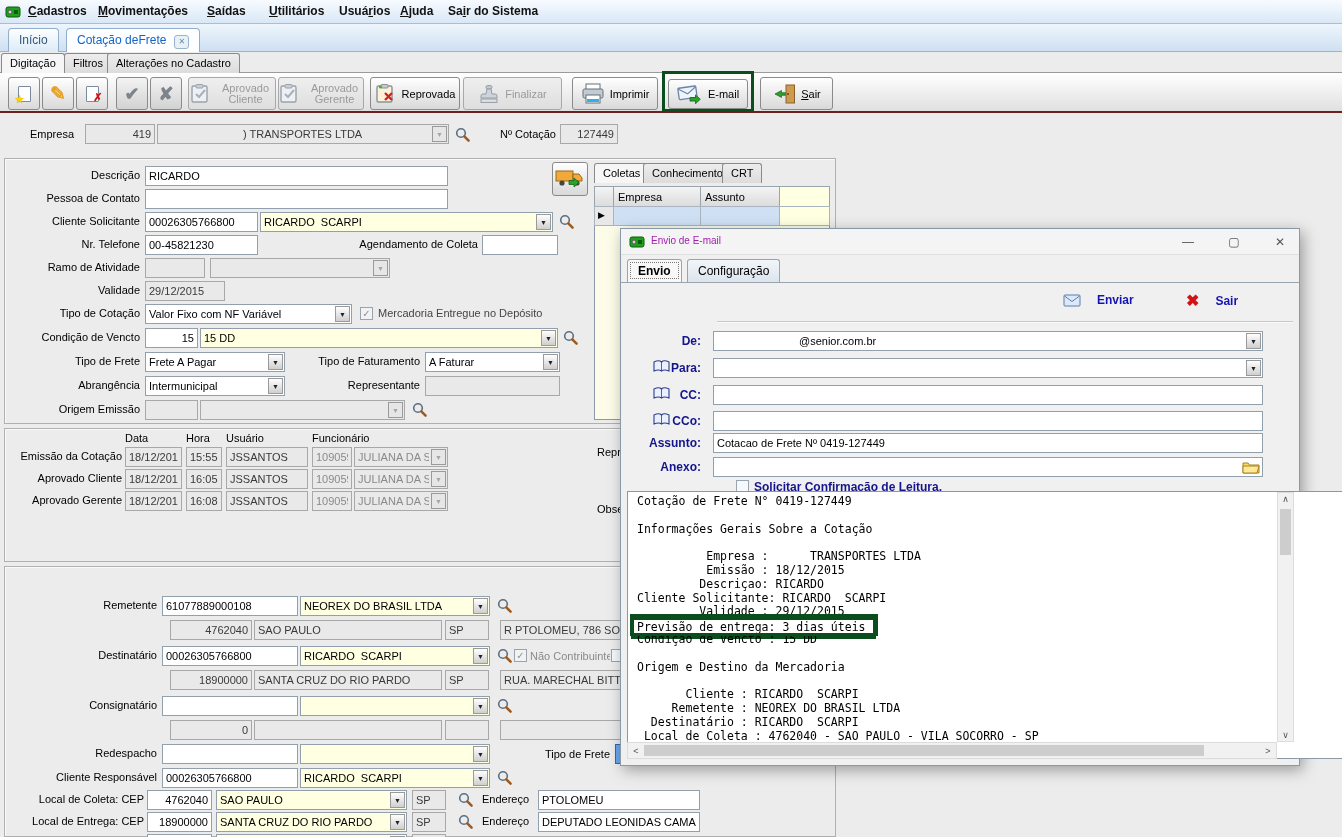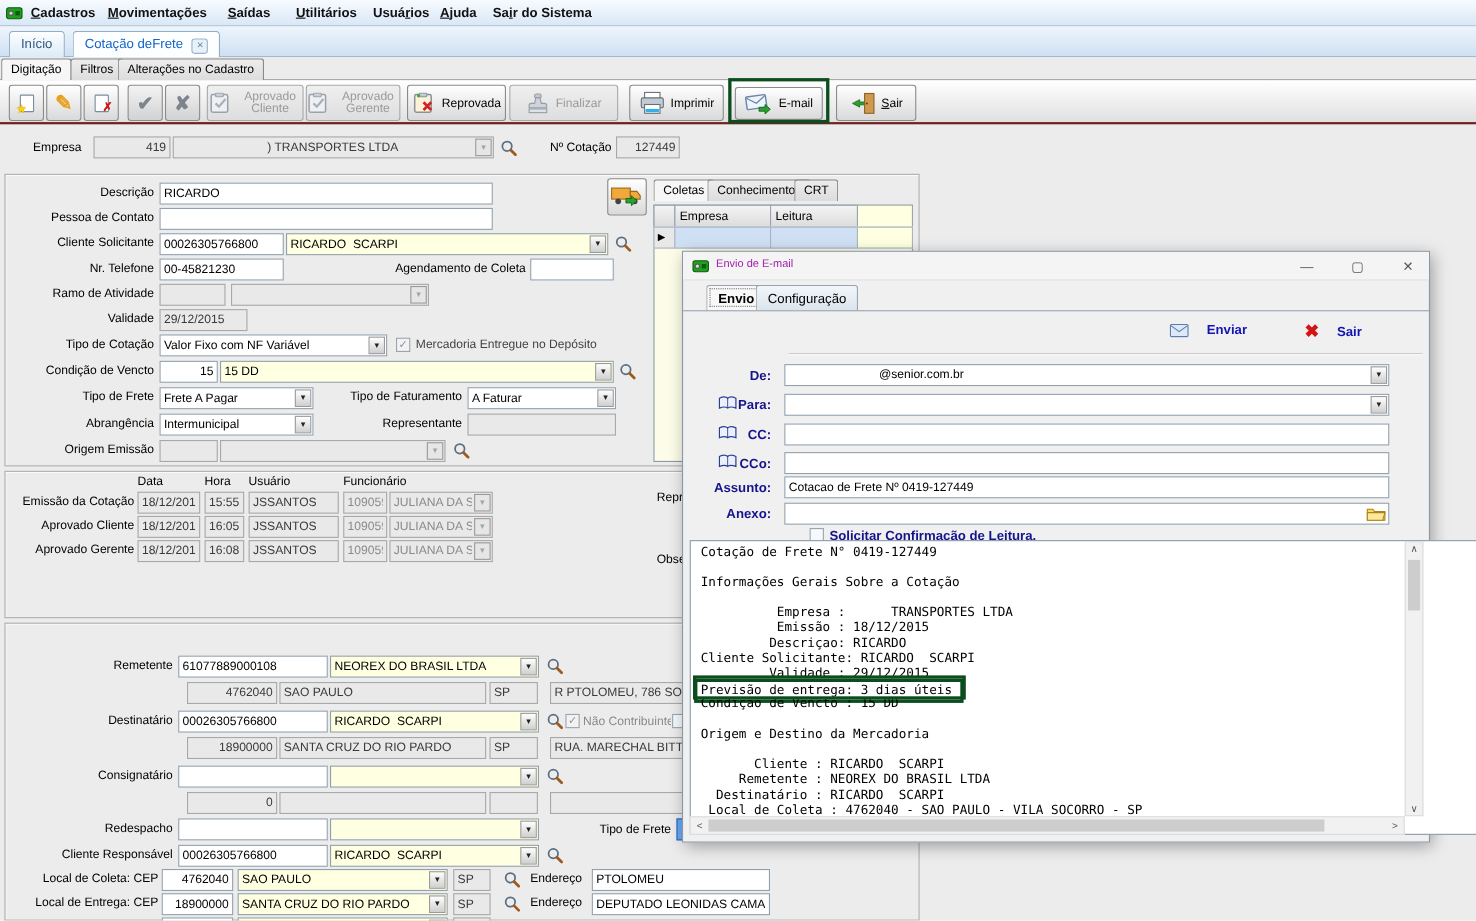--- a/index.html
+++ b/index.html
@@ -63,21 +63,21 @@
   .gridhead { position:absolute; height:21px; background:linear-gradient(#f4f4f4,#dcdcdc); border:1px solid #9aa4ae;
               padding:4px 0 0 4px; font-size:11px; }
   .gridcell { position:absolute; height:20px; border:1px solid #aab4be; padding:3px 0 0 4px; }
   
   #dlg { position:absolute; left:620px; top:228px; width:680px; height:538px; background:#f0f0f0;
          border:1px solid #8a99a8; box-shadow:3px 4px 14px rgba(0,0,0,.35); }
   #dlg-title { position:absolute; left:0; top:0; width:678px; height:26px; background:#f4f4f4; border-bottom:1px solid #e0e0e0; }
   .dlg-ctl { position:absolute; top:2px; width:34px; height:22px; text-align:center; font-size:12px; color:#555; line-height:22px; }
   .dtab { position:absolute; top:30px; height:23px; border:1px solid #9aa4ae; border-bottom:none; border-radius:3px 3px 0 0;
           padding:4px 10px 0 10px; font-size:12px; font-weight:bold; }
-  .dtab.active { background:#f8f8f8; outline:1px dotted #777; outline-offset:-4px;margin-left:15px; }
+  .dtab.active { background:#f8f8f8; outline:1px dotted #777; outline-offset:-4px; }
   .dtab.inactive { background:linear-gradient(#f2f6fa,#dce4ec); font-weight:normal; }
   .dlbl { position:absolute; font-size:12px; font-weight:bold; color:#14148c; text-align:right; white-space:nowrap; }
   .dlink { position:absolute; font-size:12px; font-weight:bold; color:#1414b4; display:flex; align-items:center; gap:16px; }
   #dlg-body { position:absolute; left:6px; top:262px; width:788px; height:268px; background:#fff; border:1px solid #8a99a8;
               font-family:"DejaVu Sans Mono", monospace; font-size:11.5px; overflow:hidden; }
   .bodyline { position:relative; white-space:pre; line-height:13.8px; height:13.8px; padding-left:9px; }
   .boxedline span { display:inline-block; border:3px solid #0b4d1d; margin-left:-6px; padding:0 8px 1px 3px; line-height:15px; margin-top:-2px; }
   .sbar { position:absolute; background:#f1f1f1; border:1px solid #dcdcdc; }
   .sarrow { position:absolute; color:#555; font-size:9px; text-align:center; }
   .sthumb { position:absolute; background:#cdcdcd; }
@@ -302,21 +302,21 @@
         </svg>
       </span>
   </div>
   <span class="stab active" style="left:594px;top:163px">Coletas</span>
   <span class="stab" style="left:643px;top:163px">Conhecimentos</span>
   <span class="stab" style="left:722px;top:163px">CRT</span>
 
   <div class="abs" style="left:594px;top:186px;width:236px;height:234px;background:#fcfce9;border:1px solid #8a9aa8"></div>
   <div class="gridhead" style="left:594px;top:186px;width:20px"></div>
   <div class="gridhead" style="left:613px;top:186px;width:88px">Empresa</div>
-  <div class="gridhead" style="left:700px;top:186px;width:80px">Leitura</div>
+  <div class="gridhead" style="left:700px;top:186px;width:80px">Assunto</div>
   <div class="gridhead" style="left:779px;top:186px;width:51px;background:#ffffe1"></div>
   <div class="gridcell" style="left:594px;top:206px;width:20px;background:#e8e8e8;font-size:9px;padding-left:3px"><span>▶</span></div>
   <div class="gridcell" style="left:613px;top:206px;width:88px;background:#cfe0f5"></div>
   <div class="gridcell" style="left:700px;top:206px;width:80px;background:#cfe0f5"></div>
   <div class="gridcell" style="left:779px;top:206px;width:51px;background:#ffffe1"></div>
 
   <div class="panel" style="left:4px;top:428px;width:832px;height:134px"></div>
   <div class="lbl" style="left:125px;top:432px;width:56px"><span class="hdrU">Data</span></div>
   <div class="lbl" style="left:186px;top:432px;width:38px"><span class="hdrU">Hora</span></div>
   <div class="lbl" style="left:226px;top:432px;width:80px"><span class="hdrU">Usuário</span></div>

